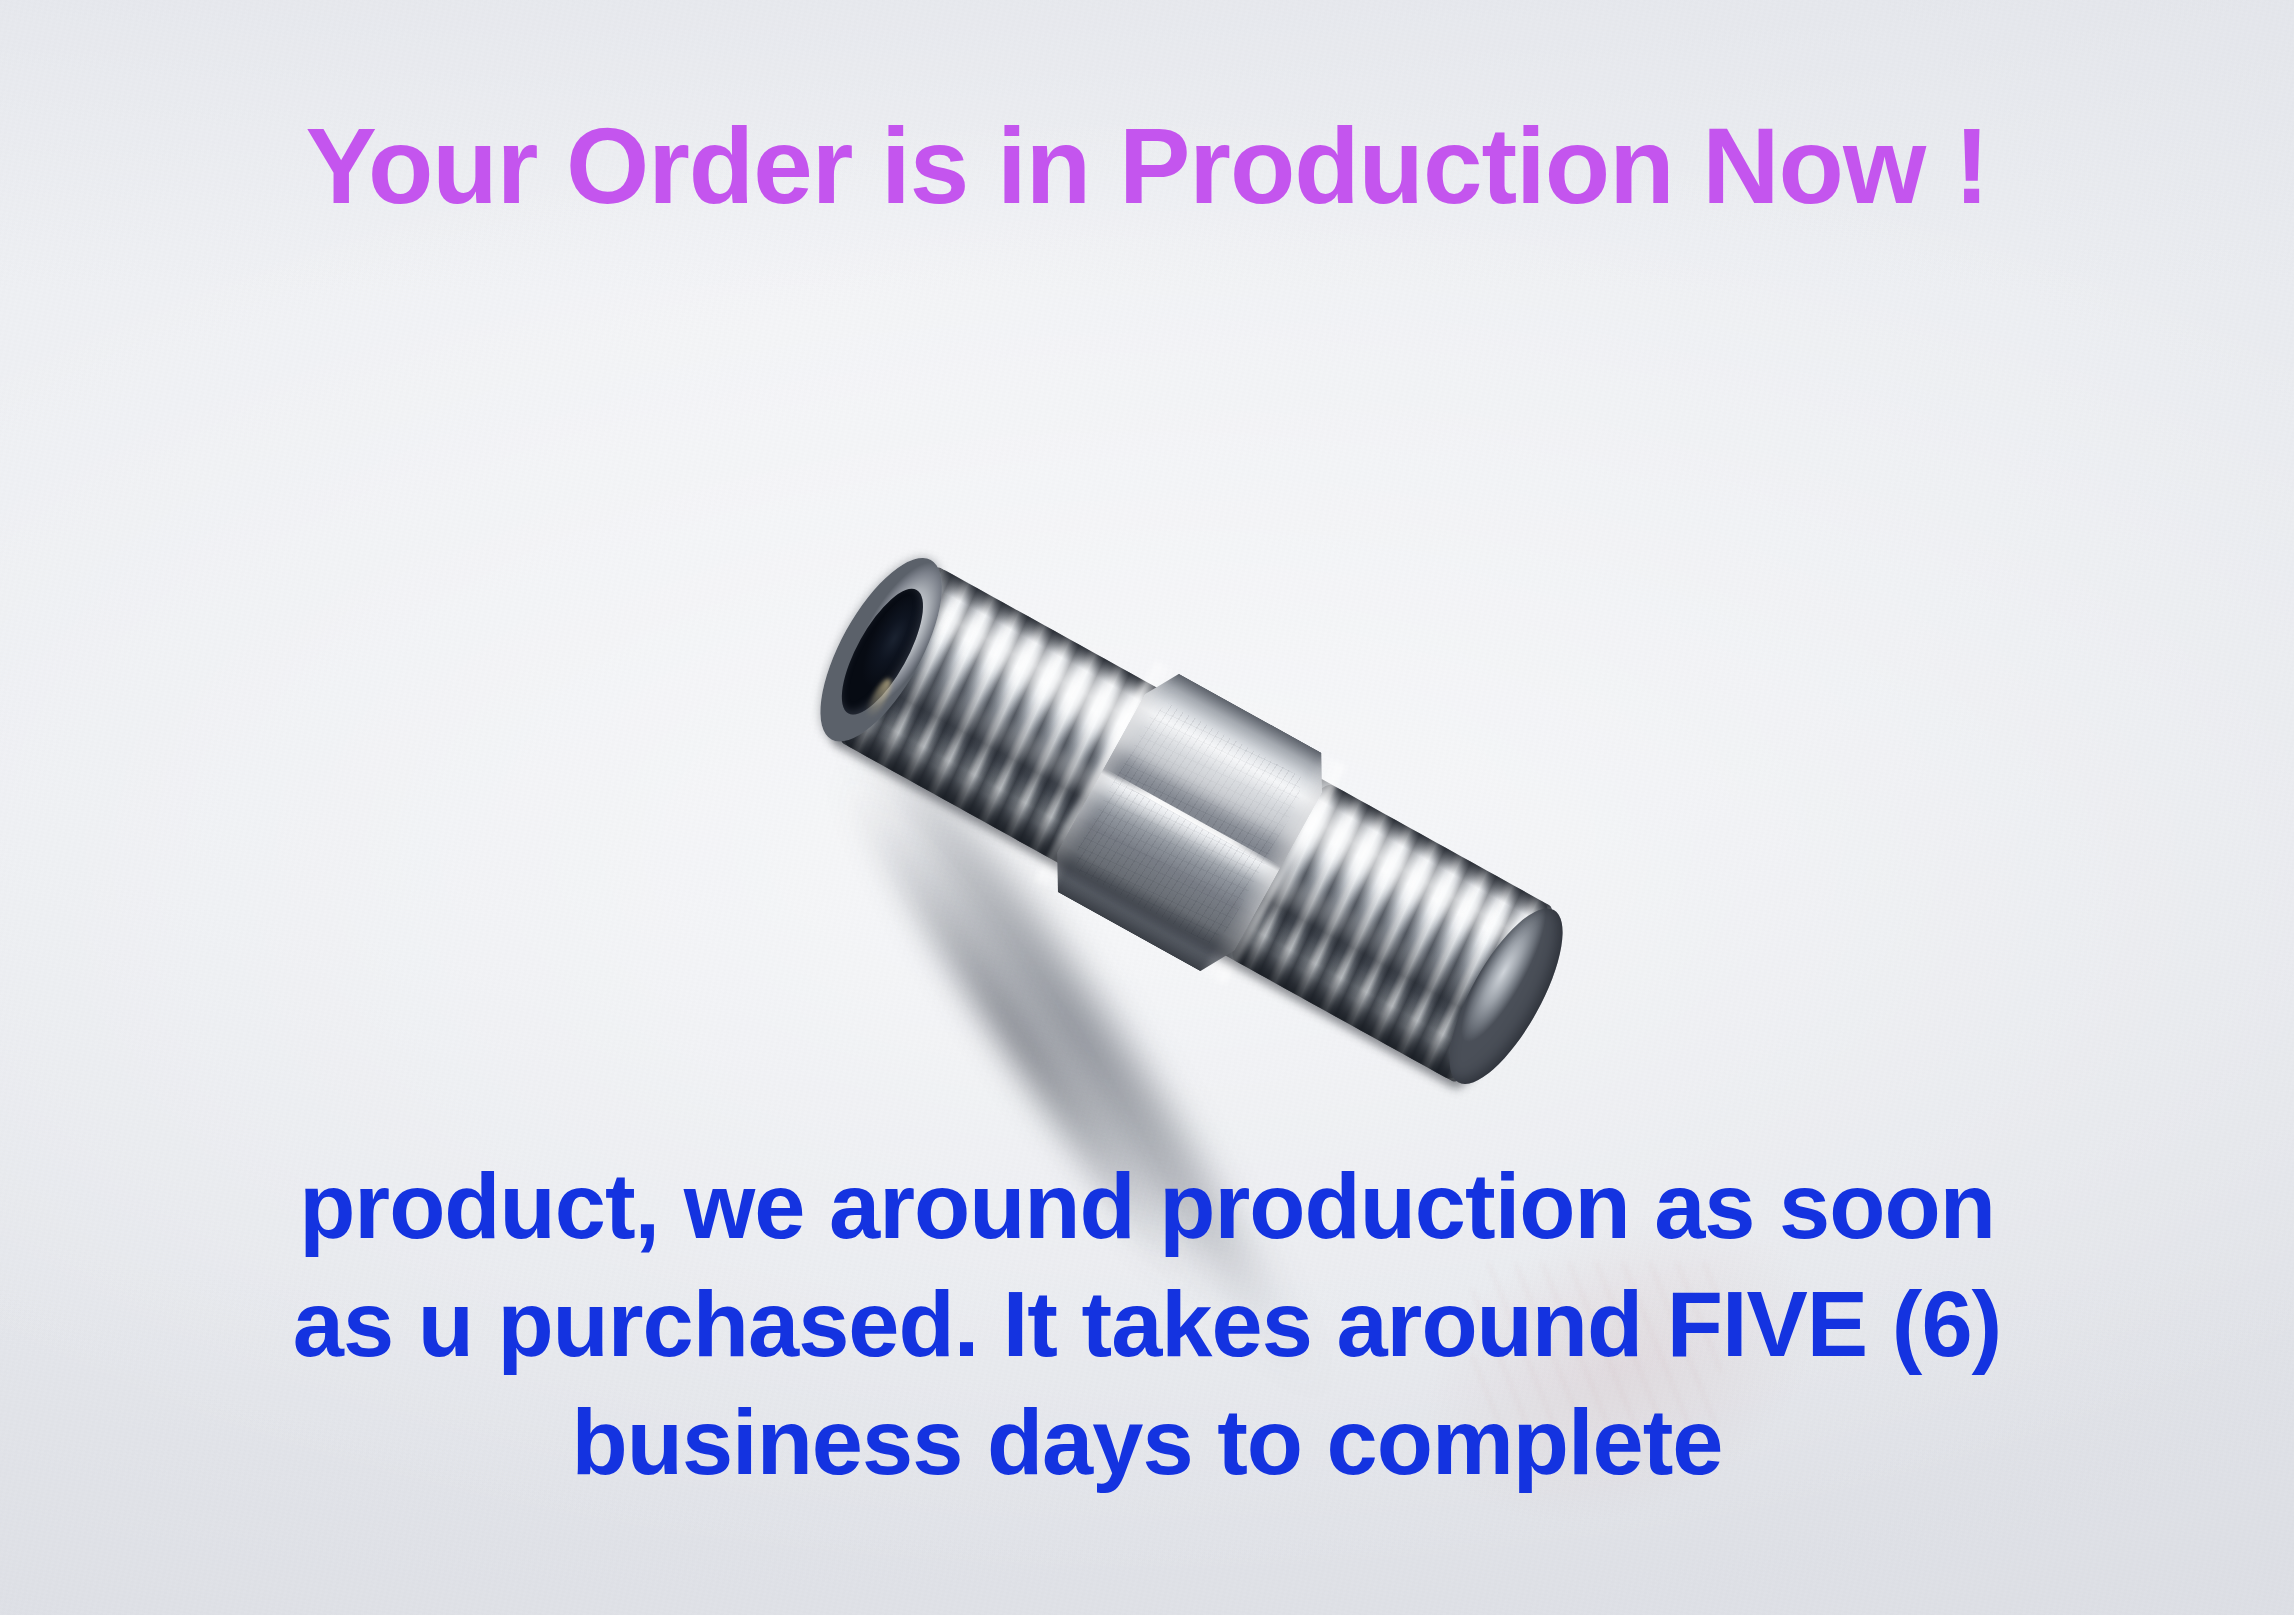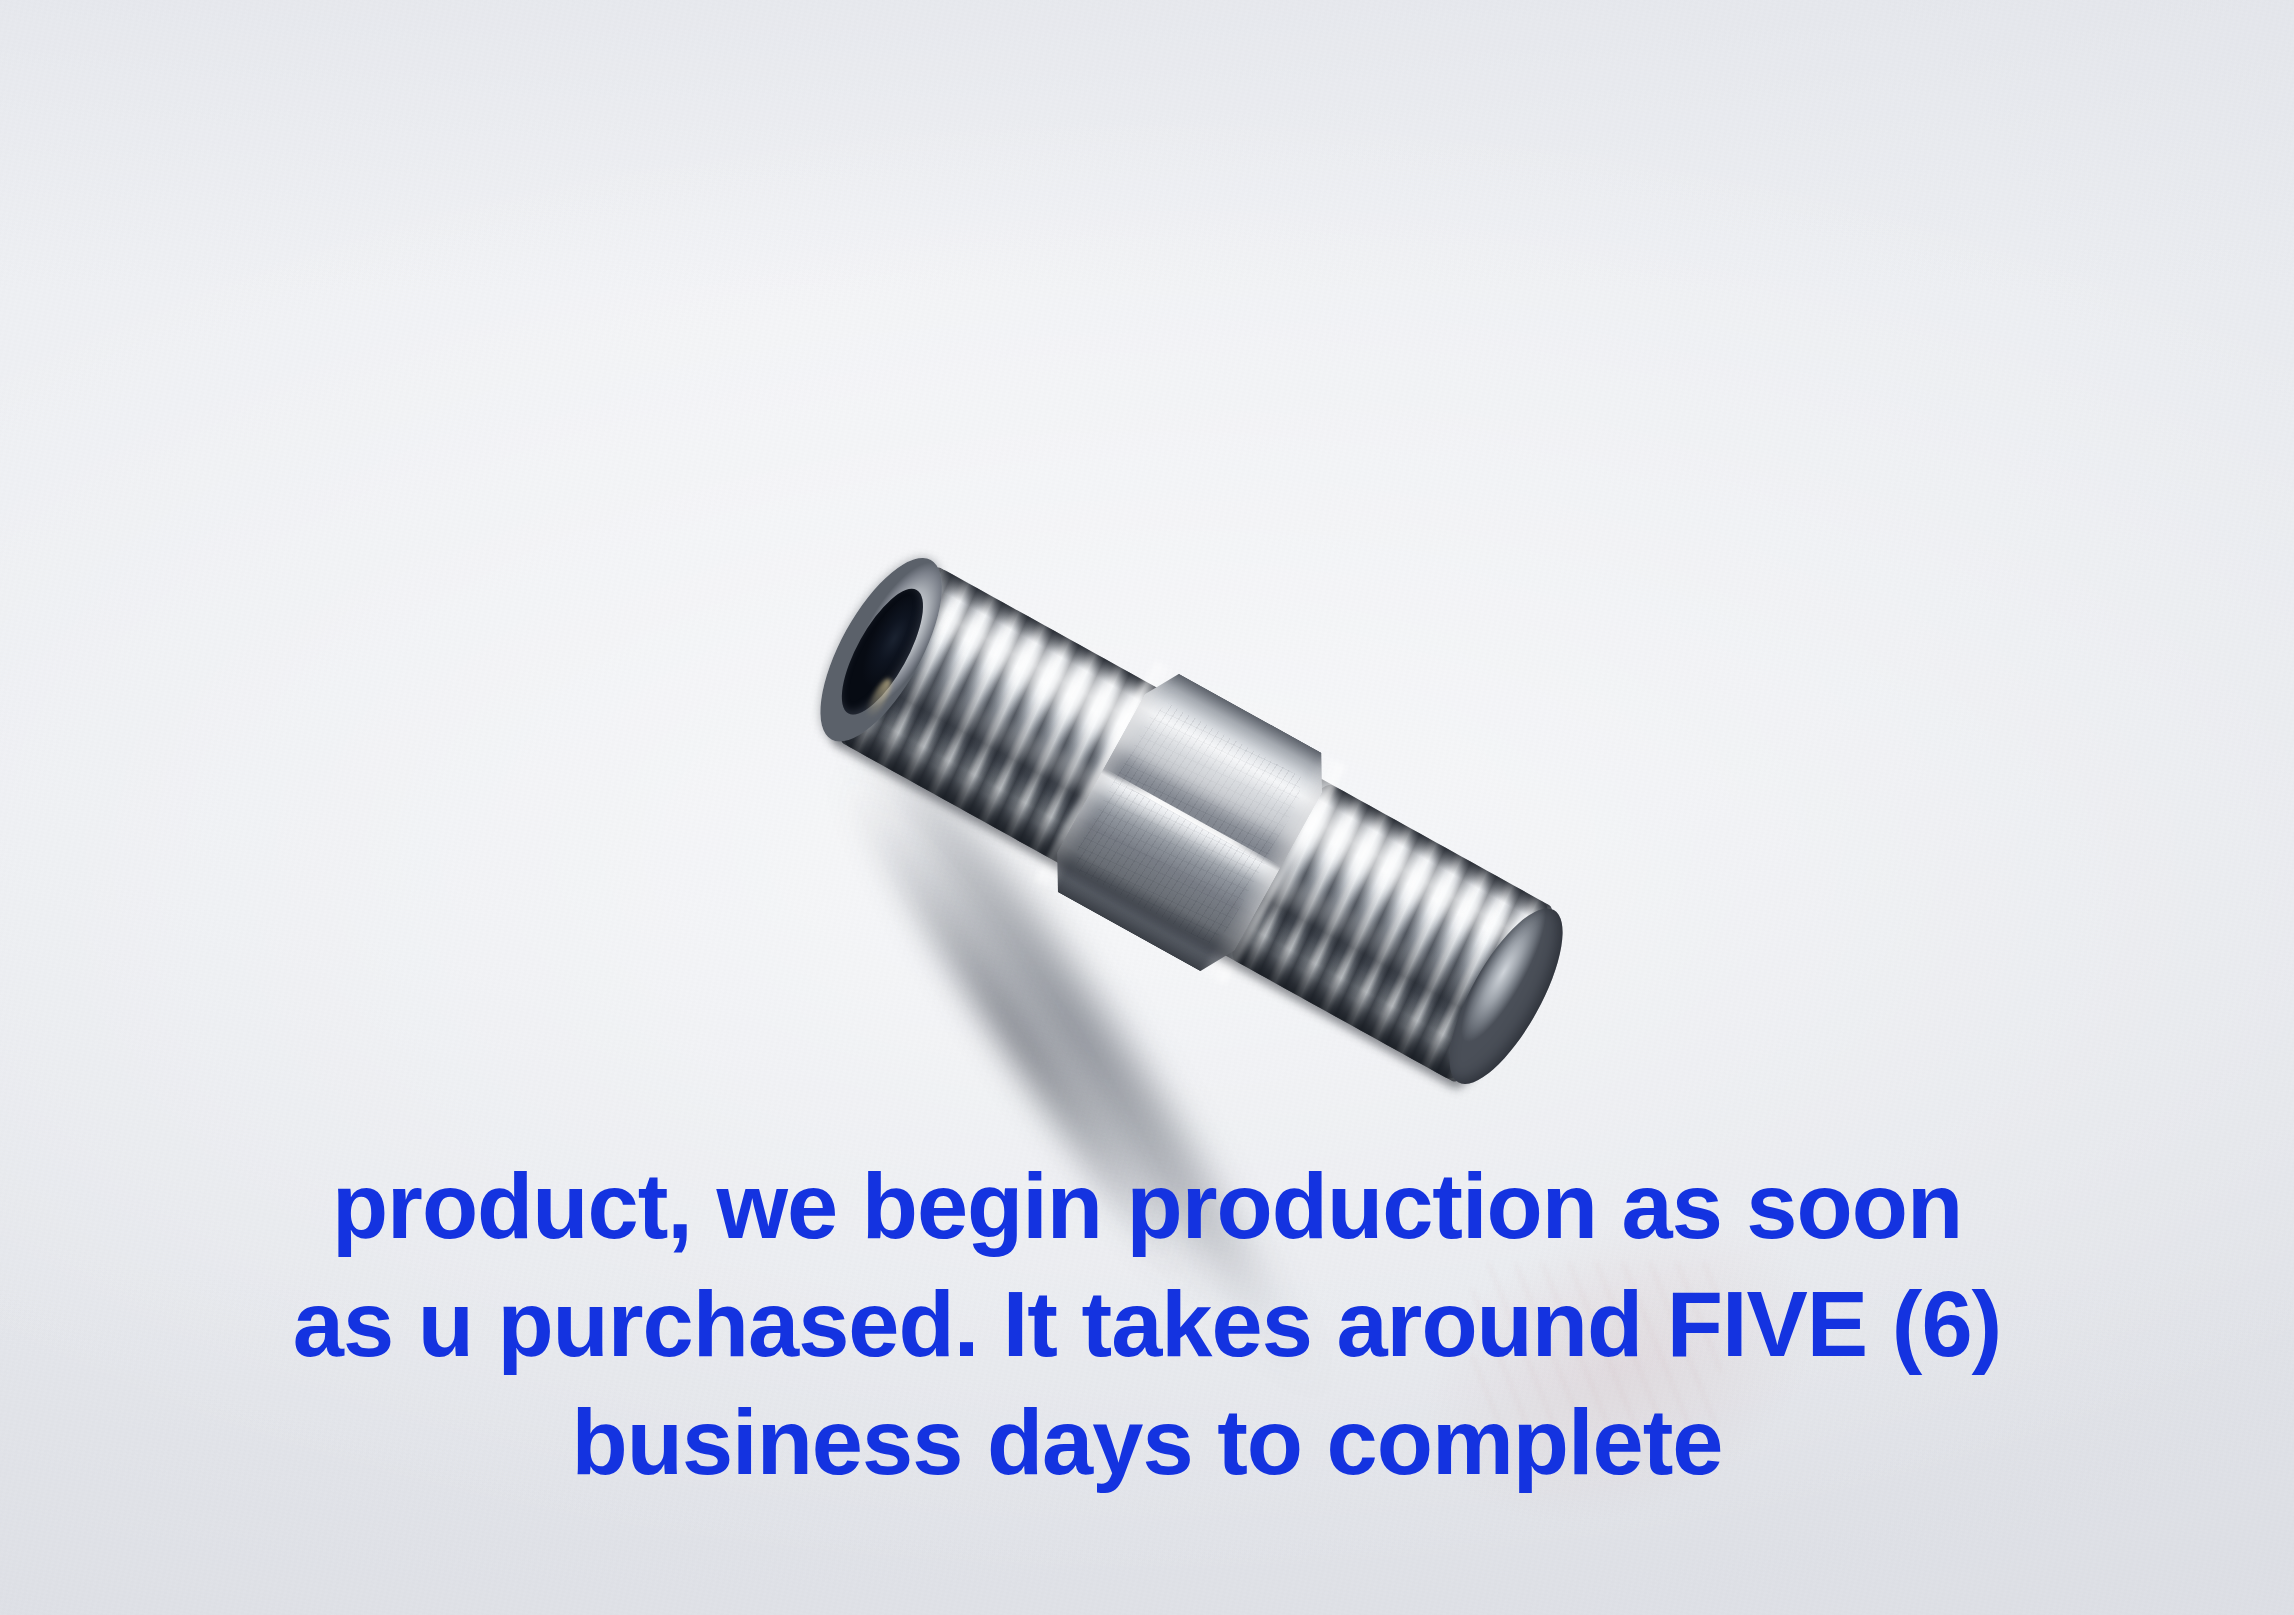--- a/index.html
+++ b/index.html
@@ -316,20 +316,21 @@
 <body>
 
 <div id="page">
 
   <div class="bg-base"></div>
   <div class="bg-vignette"></div>
   <div class="bg-grain"></div>
   <div class="bg-smudge-a"></div>
   <div class="bg-smudge-b"></div>
 
+  <div class="headline">Your Order is in Production Now !</div>
 
   <div class="product">
     <div class="prod-rot">
 
       <div class="cast-shadow"></div>
       <div class="cast-shadow-2"></div>
 
       <div class="barrel"></div>
 
       <div class="threads threads-left"></div>
@@ -347,19 +348,19 @@
 
       <div class="far-cap"></div>
       <div class="end-rim"></div>
       <div class="end-bore"></div>
       <div class="end-bore-glint"></div>
 
     </div>
   </div>
 
   <div class="body-copy">
-    <span class="line">product, we begin production as soon</span>
+    <span class="line">product, we around production as soon</span>
     <span class="line">as u purchased. It takes around FIVE (6)</span>
     <span class="line">business days to complete</span>
   </div>
 
 </div>
 
 
 </body></html>

